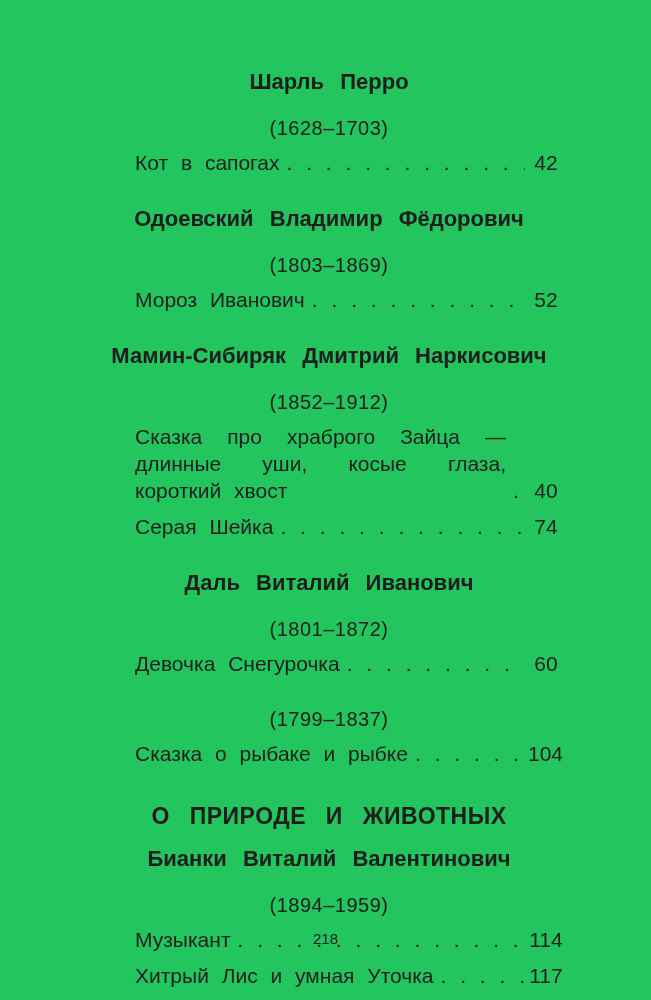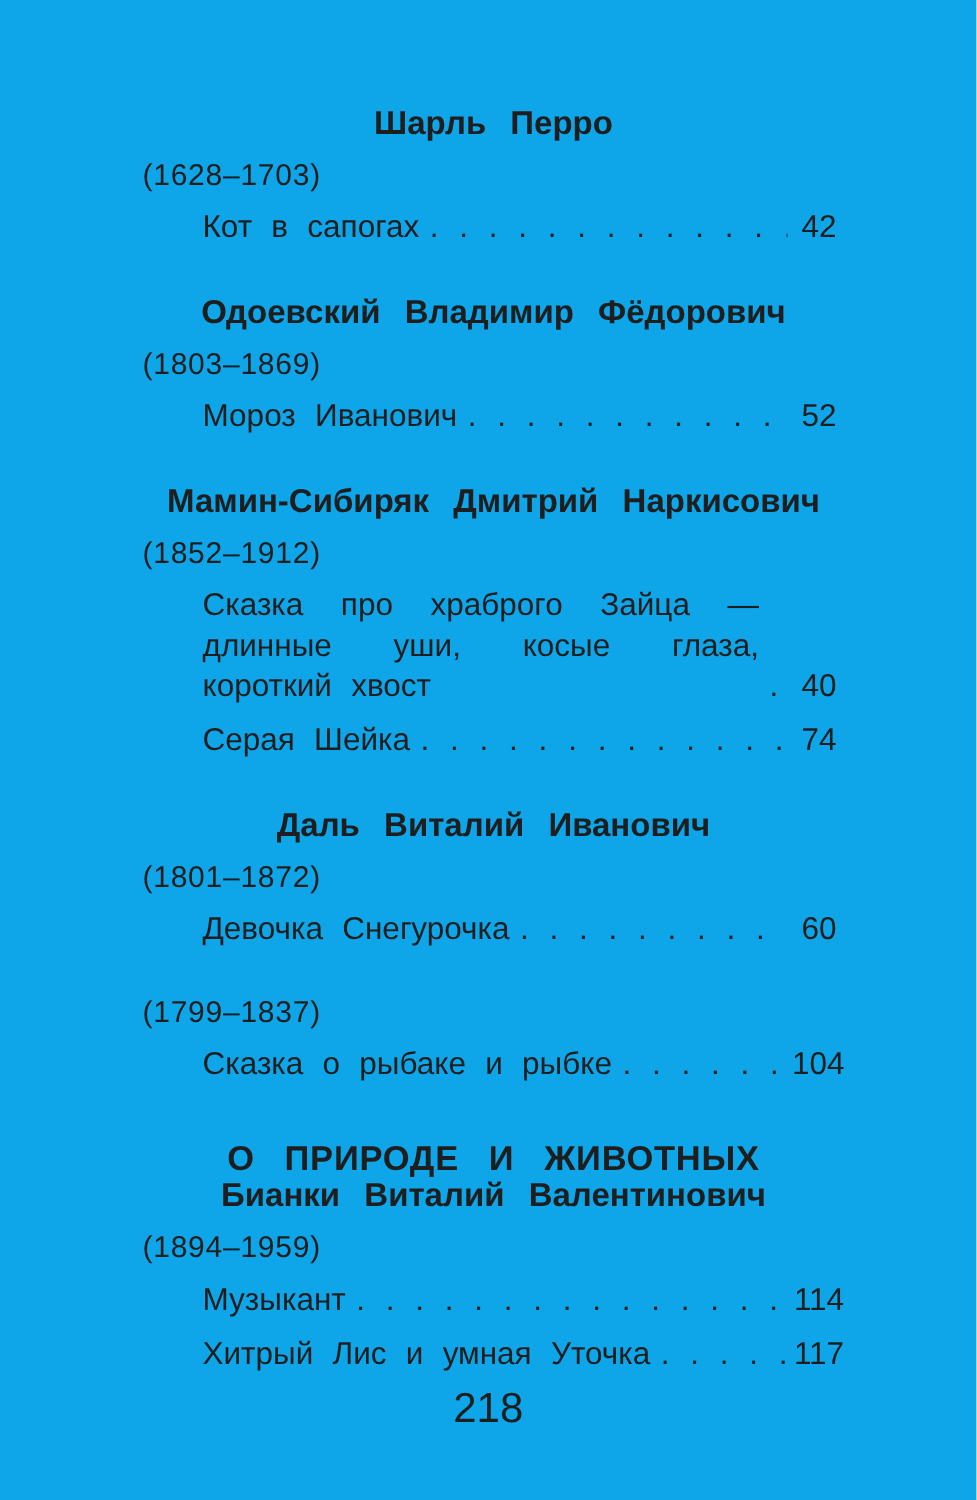--- a/index.html
+++ b/index.html
@@ -4,49 +4,50 @@
 <style>
   html, body {
     margin: 0;
     padding: 0;
     background: #ffffff;
   }
   .page {
     position: relative;
     width: 651px;
     height: 1000px;
-    background: #0ea5e9;
+    background: #22c55e;
     color: #1e1e1e;
     font-family: "Liberation Sans", sans-serif;
     box-sizing: border-box;
     padding: 70px 88px 0 95px;
     overflow: hidden;
   }
   .toc-section { margin-bottom: 31px; }
   .toc-section.with-heading { margin-top: 37px; }
   .section-heading {
-    margin: 0 0 0 0;
+    margin: 0 0 18px 0;
     text-align: center;
     font-size: 23px;
     line-height: 25px;
     font-weight: 700;
     word-spacing: 13px;
     letter-spacing: 0.5px;
   }
   .author {
     text-align: center;
     font-size: 22px;
     line-height: 24px;
     font-weight: 700;
     word-spacing: 10px;
   }
   .years {
+    text-align: center;
     font-size: 20px;
     line-height: 23px;
-    margin-top: 12px;
+    margin-top: 23px;
     letter-spacing: 0.5px;
   }
   .entry {
     display: flex;
     align-items: flex-end;
     font-size: 21px;
     line-height: 27px;
     margin-top: 9px;
   }
   .entry-title {
@@ -70,21 +71,21 @@
     min-width: 34px;
     text-align: center;
     white-space: nowrap;
   }
   .footer {
     position: absolute;
     left: 0;
     right: 0;
     bottom: 50px;
     text-align: center;
-    font-size: 28px;
+    font-size: 15px;
     line-height: 23px;
   }
 </style>
 </head>
 <body>
 
 <div class="page">
 
   <section class="toc-section">
     <div class="author">Шарль Перро</div>

